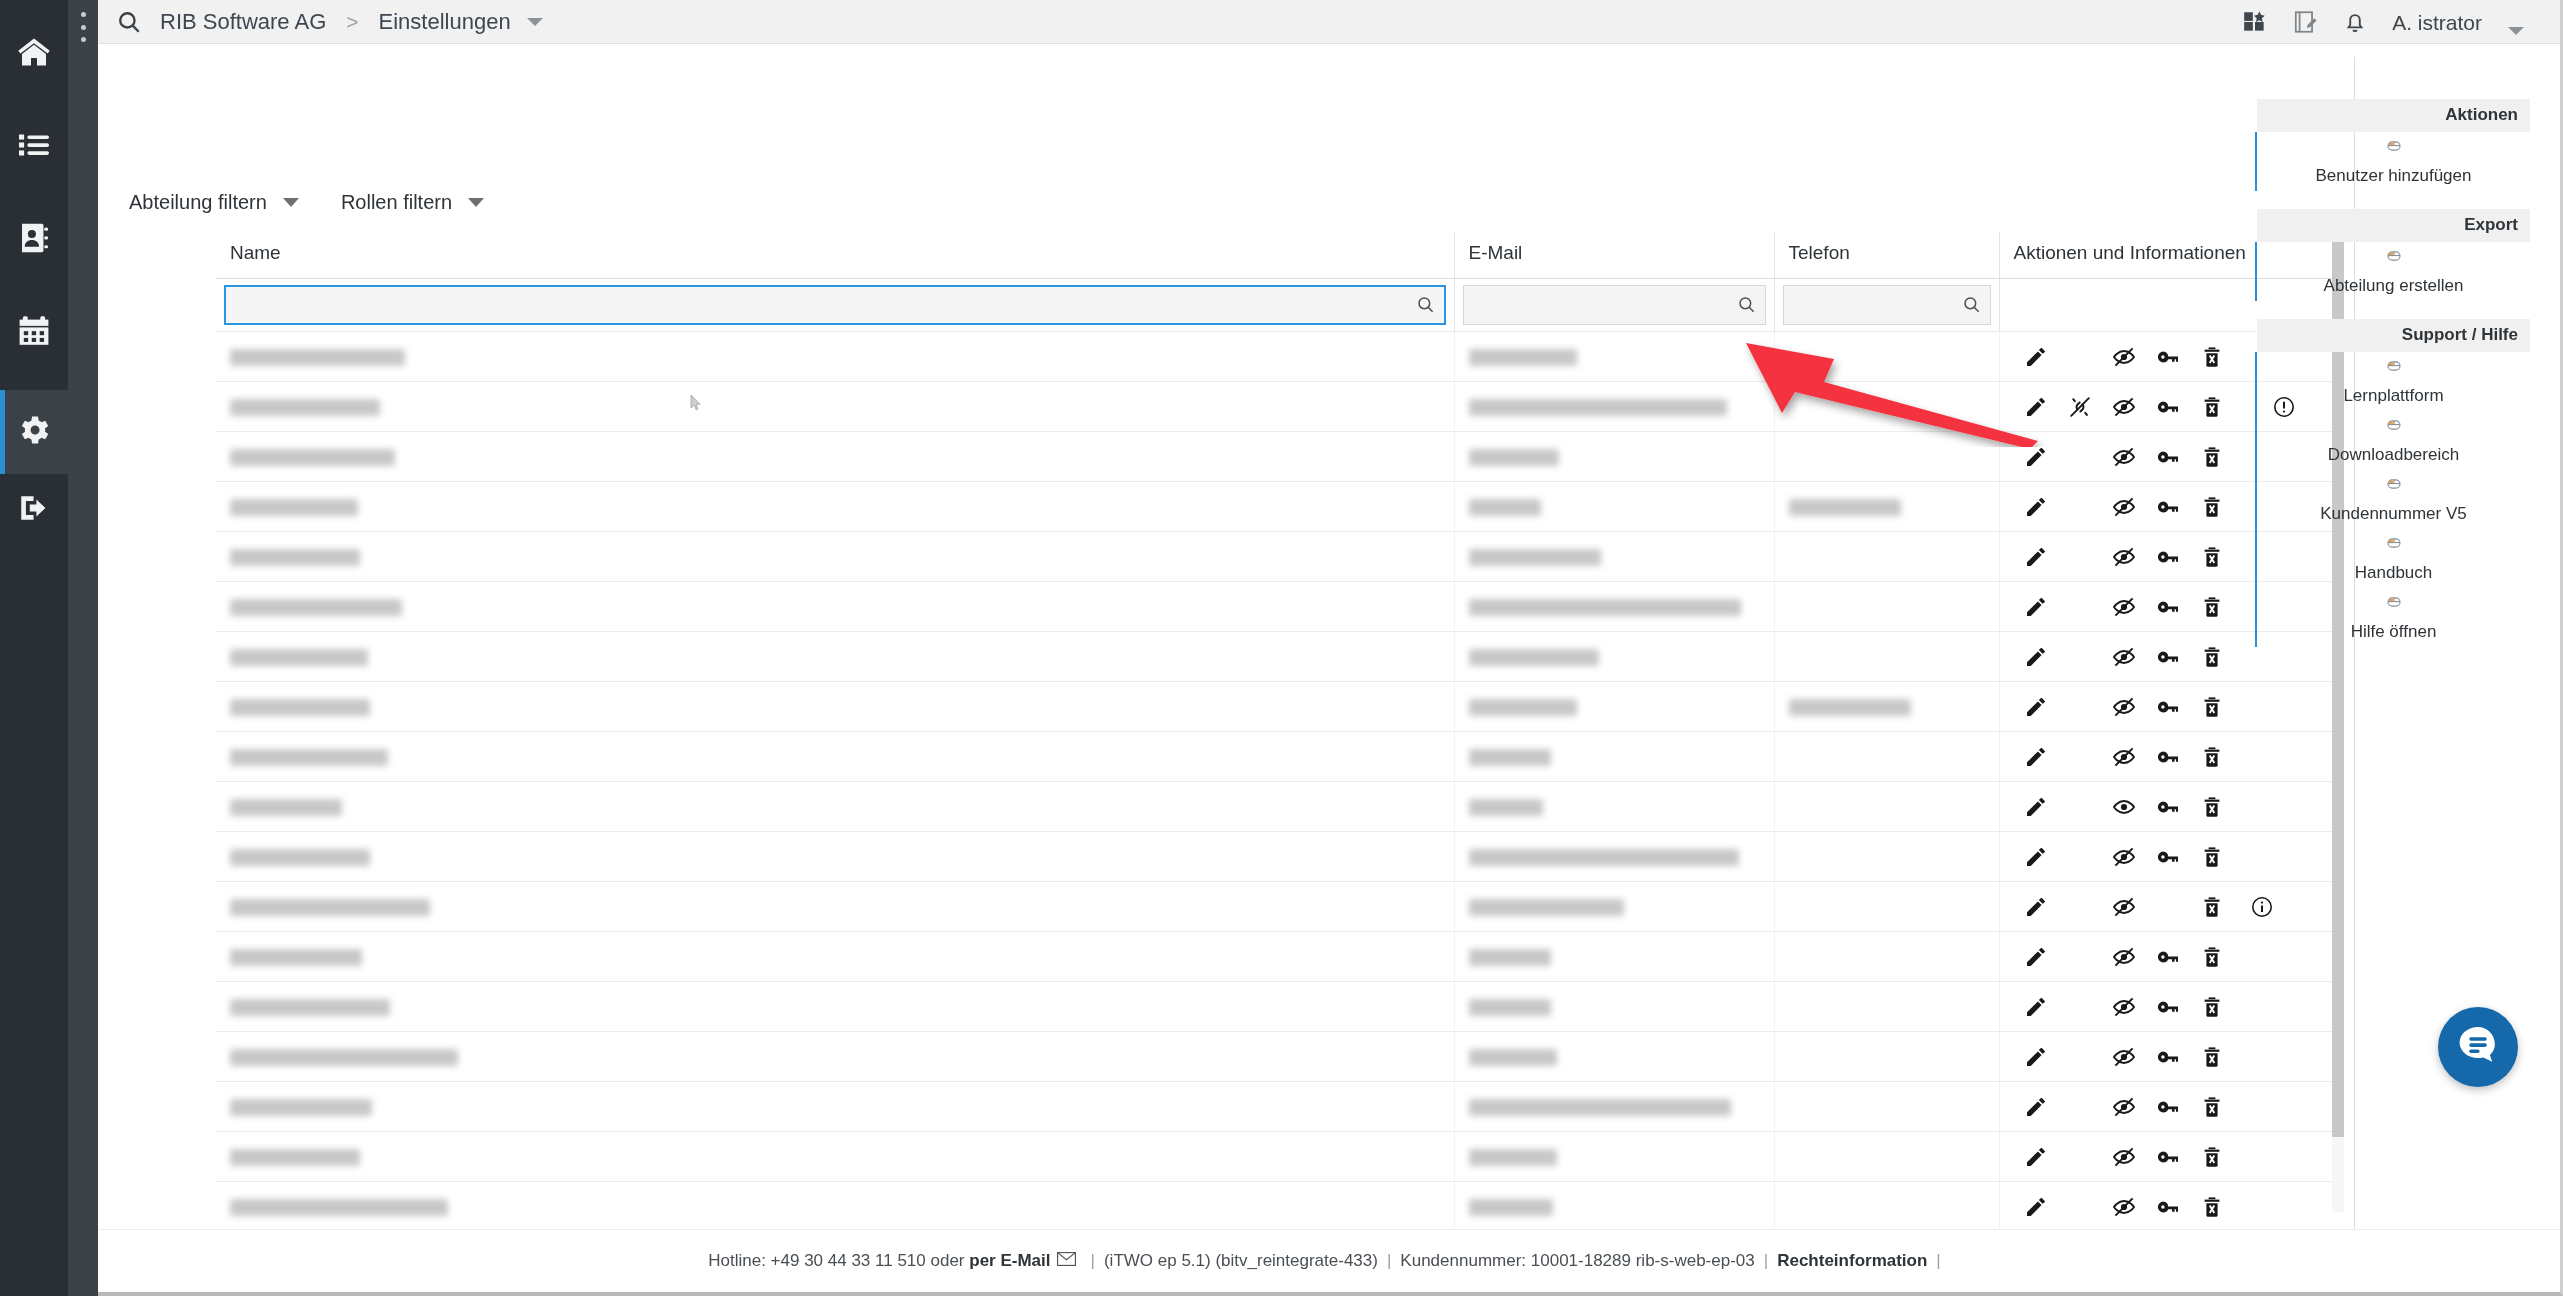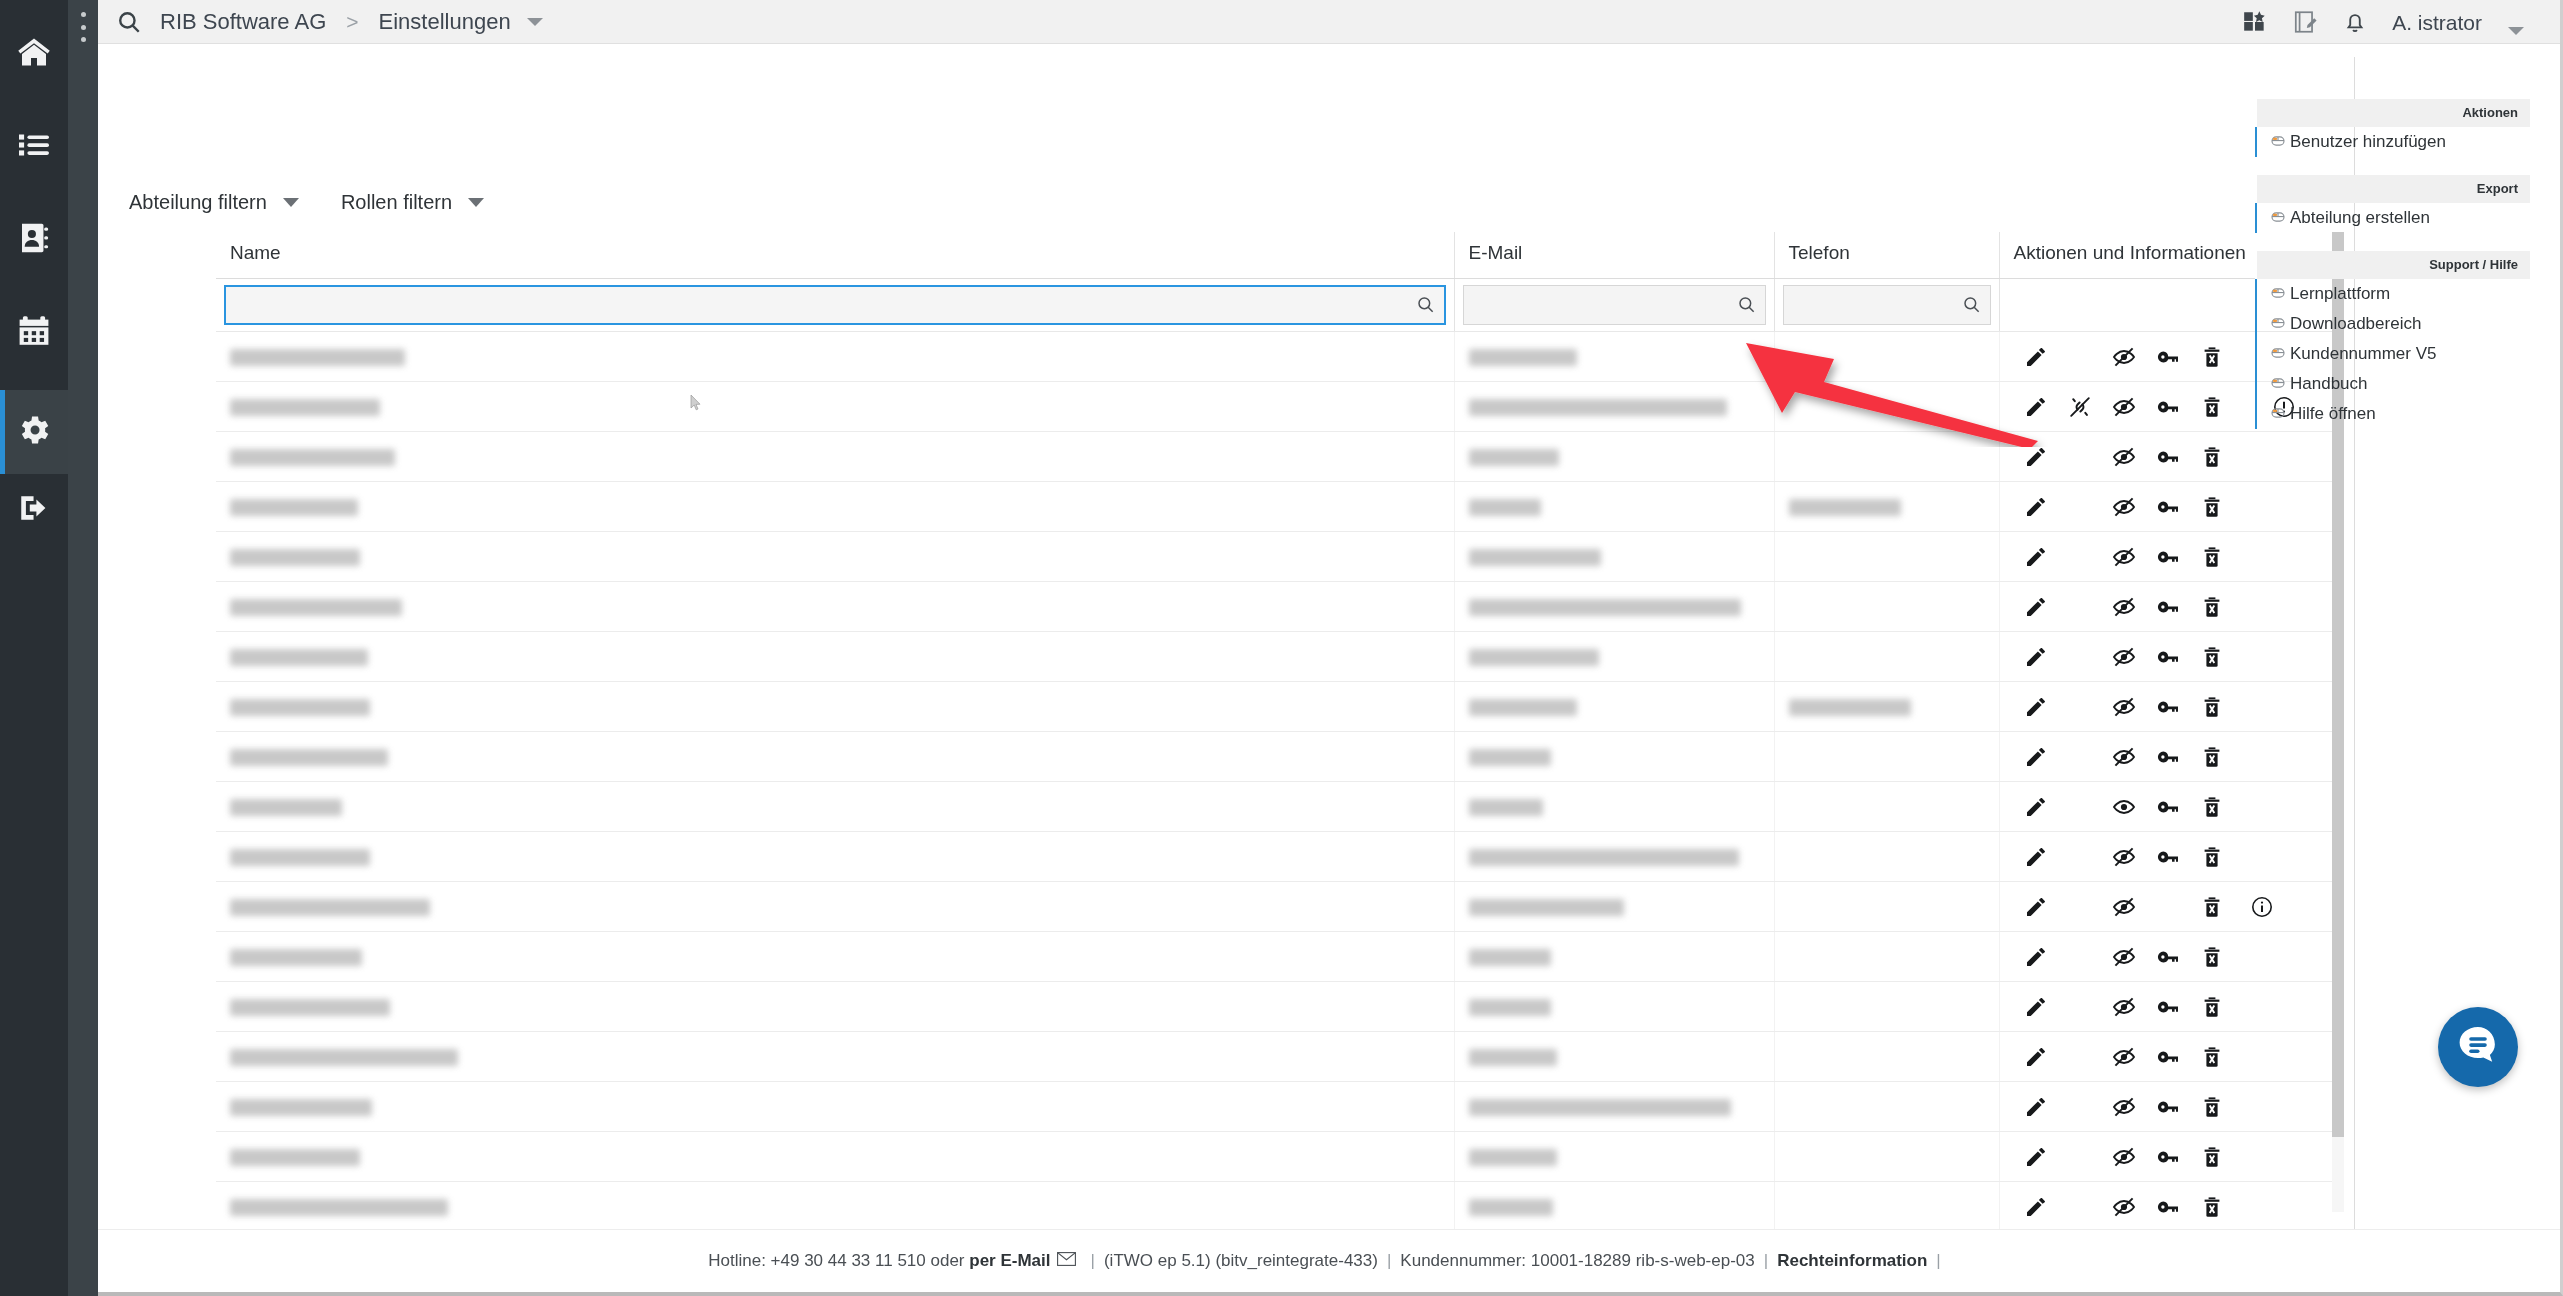--- a/index.html
+++ b/index.html
@@ -90,26 +90,26 @@
   }
 
   
   #right-panel {
     position:absolute; right:30px; top:42px; width:275px;
     border-left:2px solid #2a8fd4;
     font-size:17px;
   }
   .rp-section-title {
     background:#f0f0f0; color:#2f3438; font-weight:bold;
-    text-align:right; padding:6px 12px 7px 12px; font-size:13px;
+    text-align:right; padding:6px 12px 7px 12px; font-size:17px;
     border-left:2px solid #ffffff; margin-left:-2px;
   }
   .rp-item {
-    display:flex; align-items:flex-start; gap:3px;
-    padding:5px 12px 5px 12px; cursor:pointer; color:#2f3438;
+    display:flex; align-items:center; gap:11px;
+    padding:5px 12px 5px 12px; cursor:pointer; color:#2f3438;flex-direction:column;
   }
   .rp-ico { width:18px; height:18px; flex:0 0 18px; }
   .rp-gap { height:18px; border-left:2px solid #ffffff; margin-left:-2px; }
 
   
   #filters { position:absolute; left:25px; top:130px; display:flex; gap:30px;align-items:flex-end; }
   .filter-btn {
     display:flex; align-items:center; gap:16px;
     font-size:20px; color:#2f3438; cursor:pointer; padding:4px 6px;
   }

